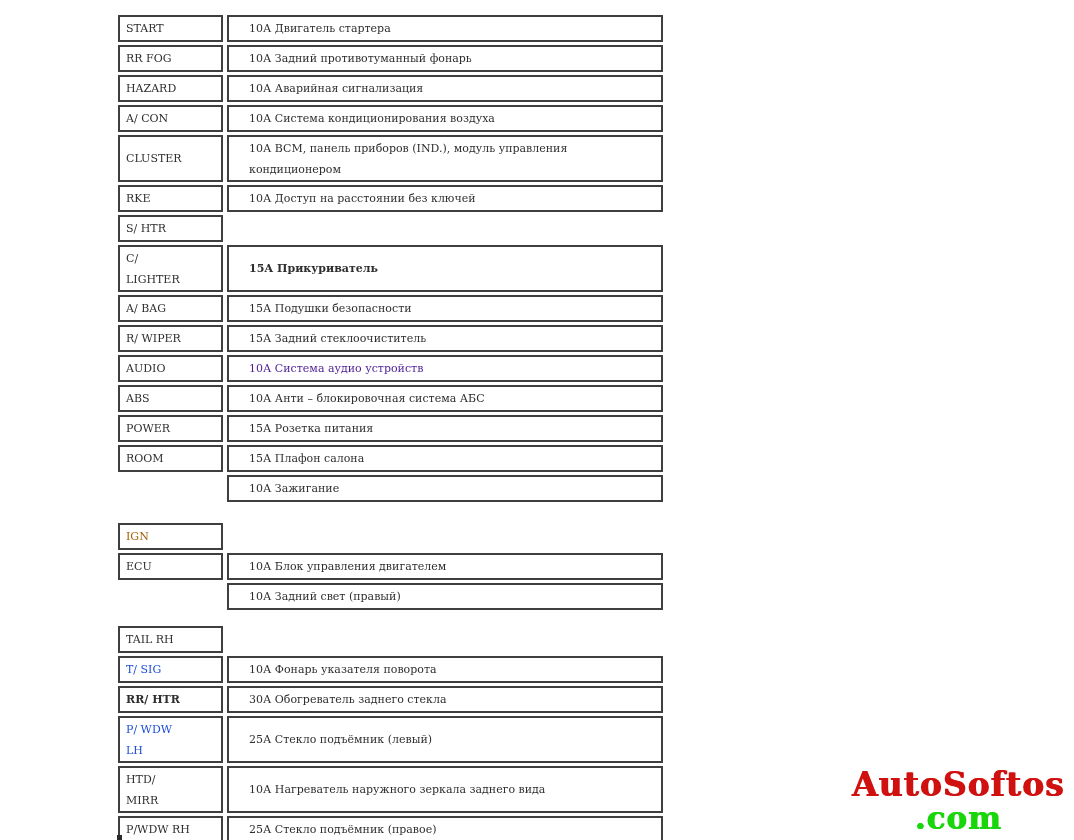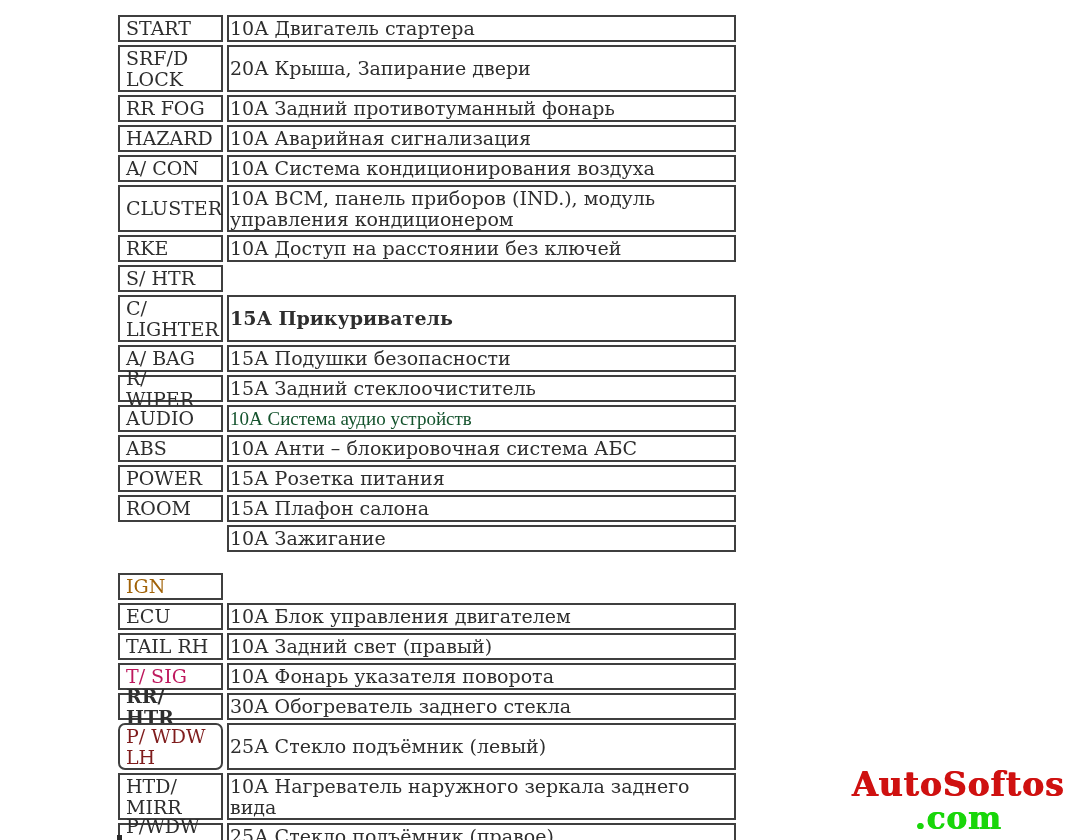--- a/index.html
+++ b/index.html
@@ -23,32 +23,32 @@
   .fuse-row {
     display: flex;
     gap: 4px;
     margin-bottom: 3px;
   }
   .cell {
     box-sizing: border-box;
     border: 2px solid #f9a8d4;
     display: flex;
     align-items: center;
-    font-size: 19px;
+    font-size: 11px;
     line-height: 21px;
     background: #ffffff;
   }
   .label-cell {
     width: 105px;
     padding: 0 6px;
     white-space: pre-line;
   }
   .desc-cell {
-    width: 509px;
-    padding: 0 1px;
+    width: 436px;
+    padding: 0 20px;
   }
   .fuse-row.h1 .cell { height: 27px; }
   .fuse-row.h2 .cell { height: 47px; }
   .desc-cell.bold { font-weight: bold; }
   .partial-row-corner {
     position: absolute;
     left: 117px;
     top: 835px;
     width: 5px;
     height: 6px;
@@ -75,25 +75,20 @@
   }
 </style>
 </head>
 <body>
 
 <div class="fuse-table">
     <div class="fuse-row h1">
     <div class="cell label-cell" style="border-color: rgb(63, 63, 63); color: rgb(46, 46, 46);">START</div>
     <div class="cell desc-cell" style="border-color: rgb(63, 63, 63); color: rgb(46, 46, 46);">10А Двигатель стартера</div>
   </div>
-    <div class="fuse-row h2">
-    <div class="cell label-cell" style="border-color: rgb(63, 63, 63); color: rgb(46, 46, 46);">SRF/D
-LOCK</div>
-    <div class="cell desc-cell" style="border-color: rgb(63, 63, 63); color: rgb(46, 46, 46);">20А Крыша, Запирание двери</div>
-  </div>
     <div class="fuse-row h1">
     <div class="cell label-cell" style="border-color: rgb(63, 63, 63); color: rgb(46, 46, 46);">RR FOG</div>
     <div class="cell desc-cell" style="border-color: rgb(63, 63, 63); color: rgb(46, 46, 46);">10А Задний противотуманный фонарь</div>
   </div>
     <div class="fuse-row h1">
     <div class="cell label-cell" style="border-color: rgb(63, 63, 63); color: rgb(46, 46, 46);">HAZARD</div>
     <div class="cell desc-cell" style="border-color: rgb(63, 63, 63); color: rgb(46, 46, 46);">10А Аварийная сигнализация</div>
   </div>
     <div class="fuse-row h1">
     <div class="cell label-cell" style="border-color: rgb(63, 63, 63); color: rgb(46, 46, 46);">A/ CON</div>
@@ -118,21 +113,21 @@
     <div class="fuse-row h1">
     <div class="cell label-cell" style="border-color: rgb(63, 63, 63); color: rgb(46, 46, 46);">A/ BAG</div>
     <div class="cell desc-cell" style="border-color: rgb(63, 63, 63); color: rgb(46, 46, 46);">15А Подушки безопасности</div>
   </div>
     <div class="fuse-row h1">
     <div class="cell label-cell" style="border-color: rgb(63, 63, 63); color: rgb(46, 46, 46);">R/ WIPER</div>
     <div class="cell desc-cell" style="border-color: rgb(63, 63, 63); color: rgb(46, 46, 46);">15А Задний стеклоочиститель</div>
   </div>
     <div class="fuse-row h1">
     <div class="cell label-cell" style="border-color: rgb(63, 63, 63); color: rgb(46, 46, 46);">AUDIO</div>
-    <div class="cell desc-cell" style="border-color: rgb(63, 63, 63); color: #14532d; font-family: Liberation Serif, serif;">10А Система аудио устройств</div>
+    <div class="cell desc-cell" style="border-color: rgb(63, 63, 63); color: #4c1d95;">10А Система аудио устройств</div>
   </div>
     <div class="fuse-row h1">
     <div class="cell label-cell" style="border-color: rgb(63, 63, 63); color: rgb(46, 46, 46);">ABS</div>
     <div class="cell desc-cell" style="border-color: rgb(63, 63, 63); color: rgb(46, 46, 46);">10А Анти – блокировочная система АБС</div>
   </div>
     <div class="fuse-row h1">
     <div class="cell label-cell" style="border-color: rgb(63, 63, 63); color: rgb(46, 46, 46);">POWER</div>
     <div class="cell desc-cell" style="border-color: rgb(63, 63, 63); color: rgb(46, 46, 46);">15А Розетка питания</div>
   </div>
     <div class="fuse-row h1">
@@ -141,33 +136,33 @@
   </div>
     <div class="fuse-row h1">
     <div class="cell label-cell" style="border-color: rgb(63, 63, 63); color: #a16207; margin-top: 48px;">IGN</div>
     <div class="cell desc-cell" style="border-color: rgb(63, 63, 63); color: rgb(46, 46, 46);">10А Зажигание</div>
   </div>
     <div class="fuse-row h1">
     <div class="cell label-cell" style="border-color: rgb(63, 63, 63); color: rgb(46, 46, 46);">ECU</div>
     <div class="cell desc-cell" style="border-color: rgb(63, 63, 63); color: rgb(46, 46, 46);">10А Блок управления двигателем</div>
   </div>
     <div class="fuse-row h1">
-    <div class="cell label-cell" style="border-color: rgb(63, 63, 63); color: rgb(46, 46, 46);">TAIL RH</div>
+    <div class="cell label-cell" style="border-color: rgb(63, 63, 63); color: rgb(46, 46, 46); margin-top: 43px;">TAIL RH</div>
     <div class="cell desc-cell" style="border-color: rgb(63, 63, 63); color: rgb(46, 46, 46);">10А Задний свет (правый)</div>
   </div>
     <div class="fuse-row h1">
-    <div class="cell label-cell" style="border-color: rgb(63, 63, 63); color: #be185d; text-align: right;">T/ SIG</div>
+    <div class="cell label-cell" style="border-color: rgb(63, 63, 63); color: #1d4ed8; text-align: right;">T/ SIG</div>
     <div class="cell desc-cell" style="border-color: rgb(63, 63, 63); color: rgb(46, 46, 46);">10А Фонарь указателя поворота</div>
   </div>
     <div class="fuse-row h1">
     <div class="cell label-cell" style="border-color: rgb(63, 63, 63); color: rgb(46, 46, 46); font-weight: bold;">RR/ HTR</div>
     <div class="cell desc-cell" style="border-color: rgb(63, 63, 63); color: rgb(46, 46, 46);">30А Обогреватель заднего стекла</div>
   </div>
     <div class="fuse-row h2">
-    <div class="cell label-cell" style="border-color: rgb(63, 63, 63); color: #7f1d1d; border-radius: 7px;">P/ WDW
+    <div class="cell label-cell" style="border-color: rgb(63, 63, 63); color: #1d4ed8;">P/ WDW
 LH</div>
     <div class="cell desc-cell" style="border-color: rgb(63, 63, 63); color: rgb(46, 46, 46);">25А Стекло подъёмник (левый)</div>
   </div>
     <div class="fuse-row h2">
     <div class="cell label-cell" style="border-color: rgb(63, 63, 63); color: rgb(46, 46, 46);">HTD/
 MIRR</div>
     <div class="cell desc-cell" style="border-color: rgb(63, 63, 63); color: rgb(46, 46, 46);">10А Нагреватель наружного зеркала заднего вида</div>
   </div>
     <div class="fuse-row h1">
     <div class="cell label-cell" style="border-color: rgb(63, 63, 63); color: rgb(46, 46, 46);">P/WDW RH</div>

